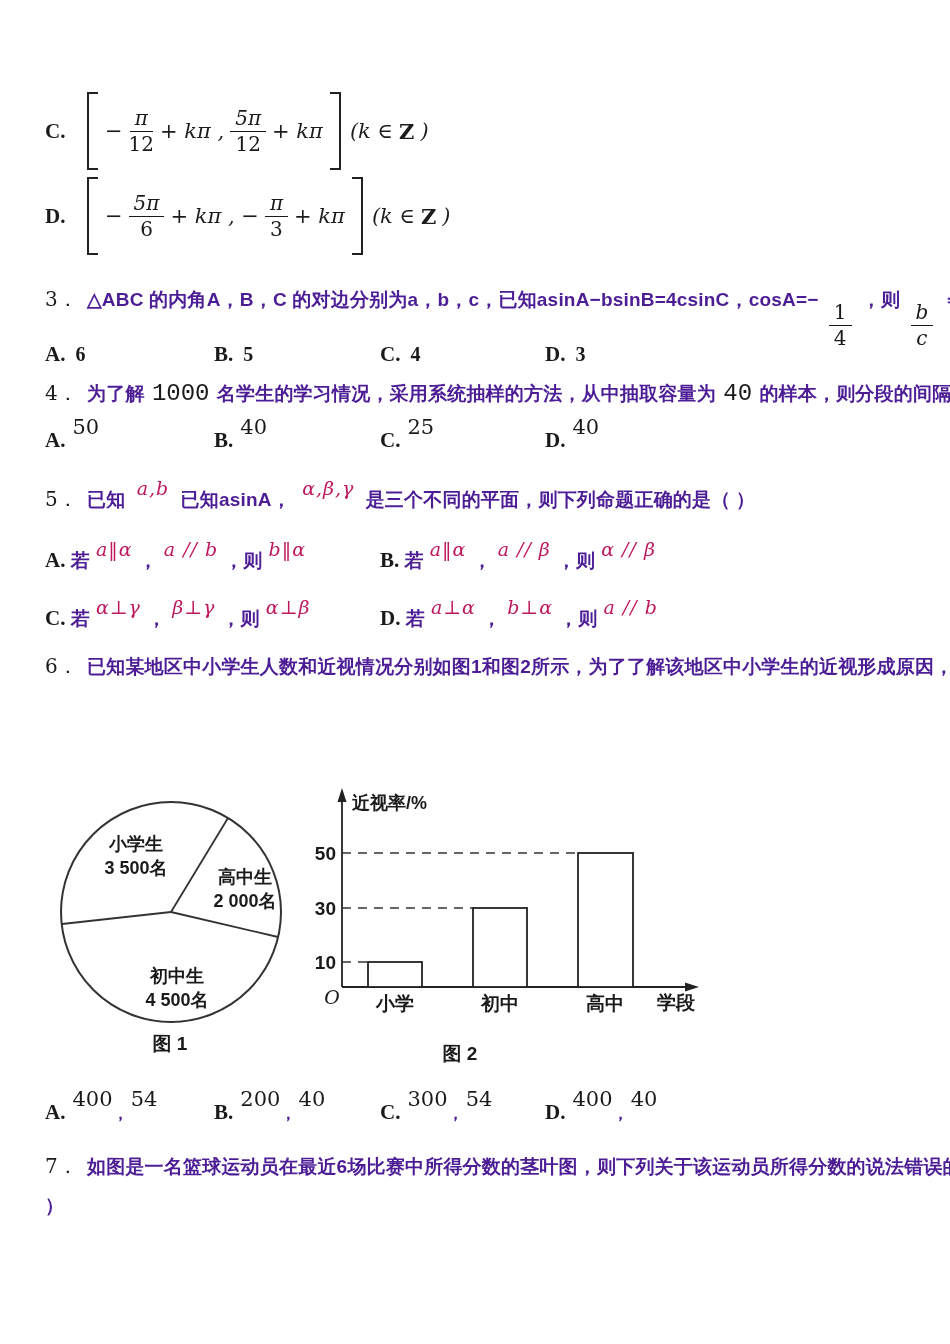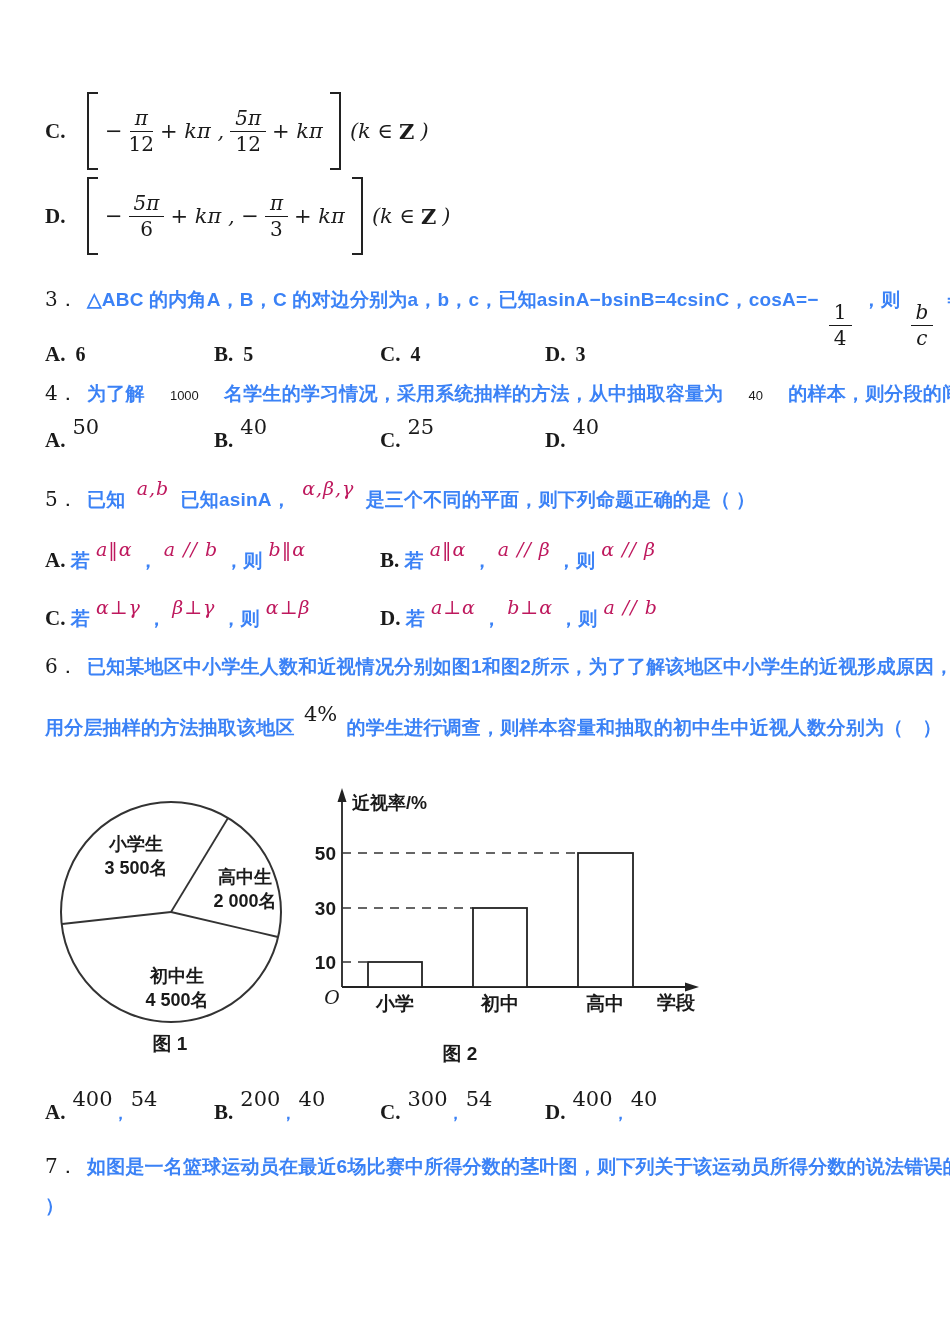--- a/index.html
+++ b/index.html
@@ -7,23 +7,23 @@
   .page {
     position:relative; width:950px; height:1344px; background:#ffffff;
     overflow:hidden; color:#1a1a1a;
     font-family:"Liberation Sans", sans-serif;
   }
   
   .qline {
     position:absolute; left:45px; width:880px; white-space:nowrap;
     line-height:30px; font-size:19px;
   }
-  .cn { font-weight:600; color:#3b82f6; letter-spacing:0.2px; }
+  .cn { font-weight:600; color:#4c1d95; letter-spacing:0.2px; }
   .q-prefix { font-family:"DejaVu Serif", serif; font-weight:400; font-size:20px; margin-right:4px; }
-  .serifnum { font-family:Liberation Sans, sans-serif; font-weight:400; font-size:13px; margin:0 20px; }
+  .serifnum { font-family:Liberation Mono, monospace; font-weight:400; font-size:24px; margin:0 2px; }
   .m { font-family:"DejaVu Serif", serif; font-style:italic; font-size:21px; margin:0 3px; color:#1c1c1c; }
   .m.bold { font-weight:700; font-style:normal; }
   .supm {
     font-family:"DejaVu Serif", serif; font-style:italic; font-size:19px;
     position:relative; top:-11px; margin:0 6px; color:#be185d; letter-spacing:1px;
   }
   .raised {
     font-family:"DejaVu Serif", serif; font-weight:400; font-size:21px;
     position:relative; top:-13px; margin-left:7px;
   }
@@ -182,25 +182,20 @@
     </span>
     <span class="opt2" style="left:380px">
       <span class="opt-label">B.</span>
       <span class="cn">若</span><span class="supm">a‖α</span><span class="cn">，</span><span class="supm">a // β</span><span class="cn">，则</span><span class="supm">α // β</span>
     </span>
   </div>
 
   <div class="qline" style="top:651px">
     <span class="q-prefix">6．</span>
     <span class="cn">已知某地区中小学生人数和近视情况分别如图1和图2所示，为了了解该地区中小学生的近视形成原因，按学段</span>
-  </div>
-  <div class="qline" style="top:712px">
-    <span class="cn">用分层抽样的方法抽取该地区</span>
-    <span class="raised" style="margin:0 4px">4%</span>
-    <span class="cn">的学生进行调查，则样本容量和抽取的初中生中近视人数分别为（　）</span>
   </div>
 
   <svg class="chart" style="left:40px;top:788px" width="262" height="272" viewBox="0 0 262 272">
     <circle cx="131" cy="124" r="110" fill="#ffffff" stroke="#333" stroke-width="2"></circle>
     <line x1="131" y1="124" x2="188" y2="30" stroke="#333" stroke-width="1.8"></line>
     <line x1="131" y1="124" x2="238" y2="149" stroke="#333" stroke-width="1.8"></line>
     <line x1="131" y1="124" x2="22" y2="136" stroke="#333" stroke-width="1.8"></line>
     <text class="cjk" x="96" y="62" text-anchor="middle">小学生</text>
     <text class="cjk" x="96" y="86" text-anchor="middle">3 500名</text>
     <text class="cjk" x="205" y="95" text-anchor="middle">高中生</text>

